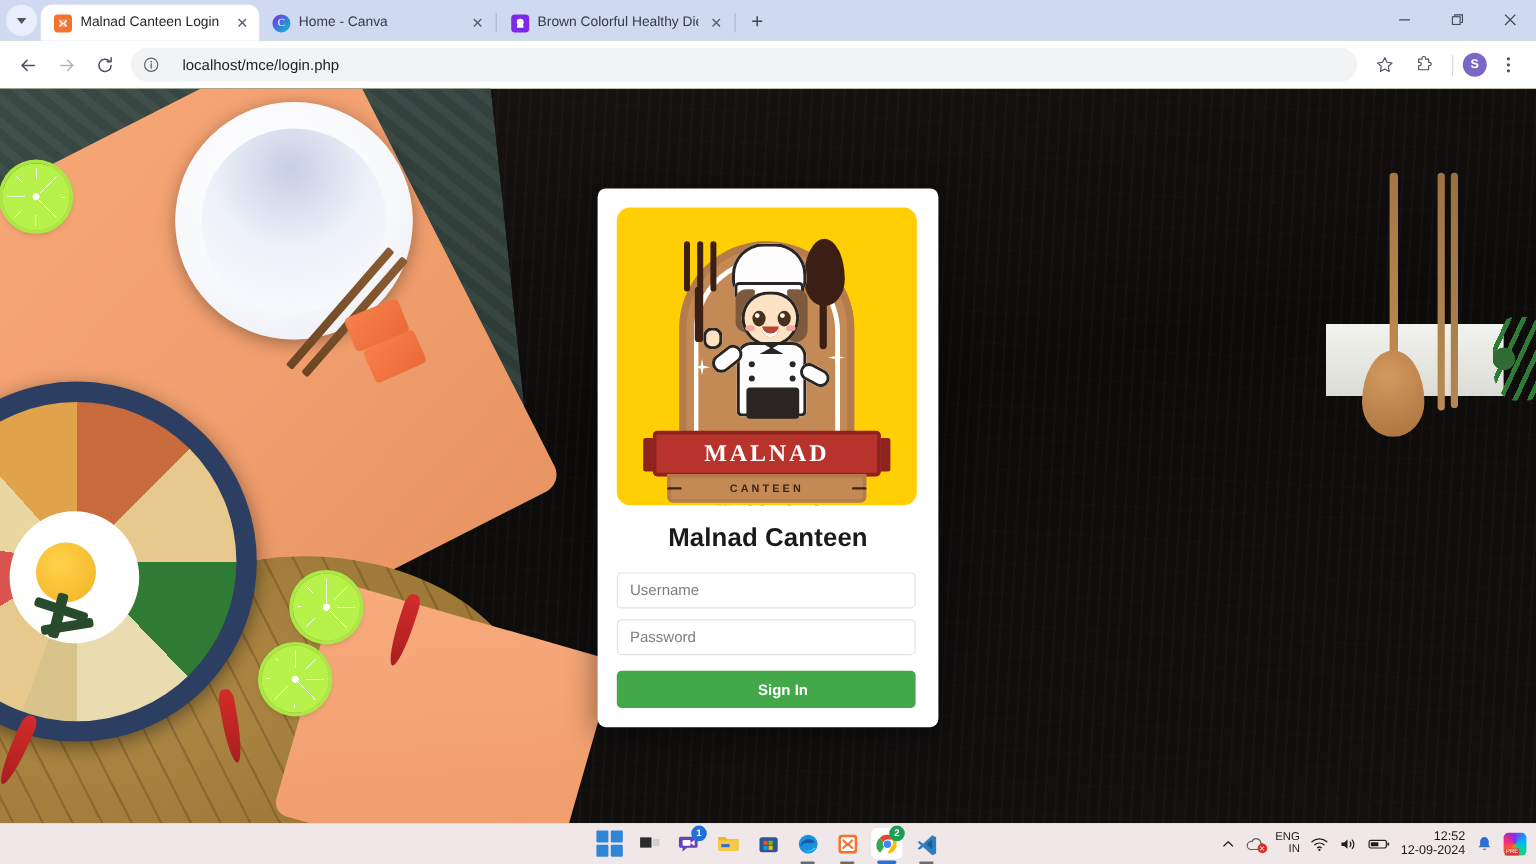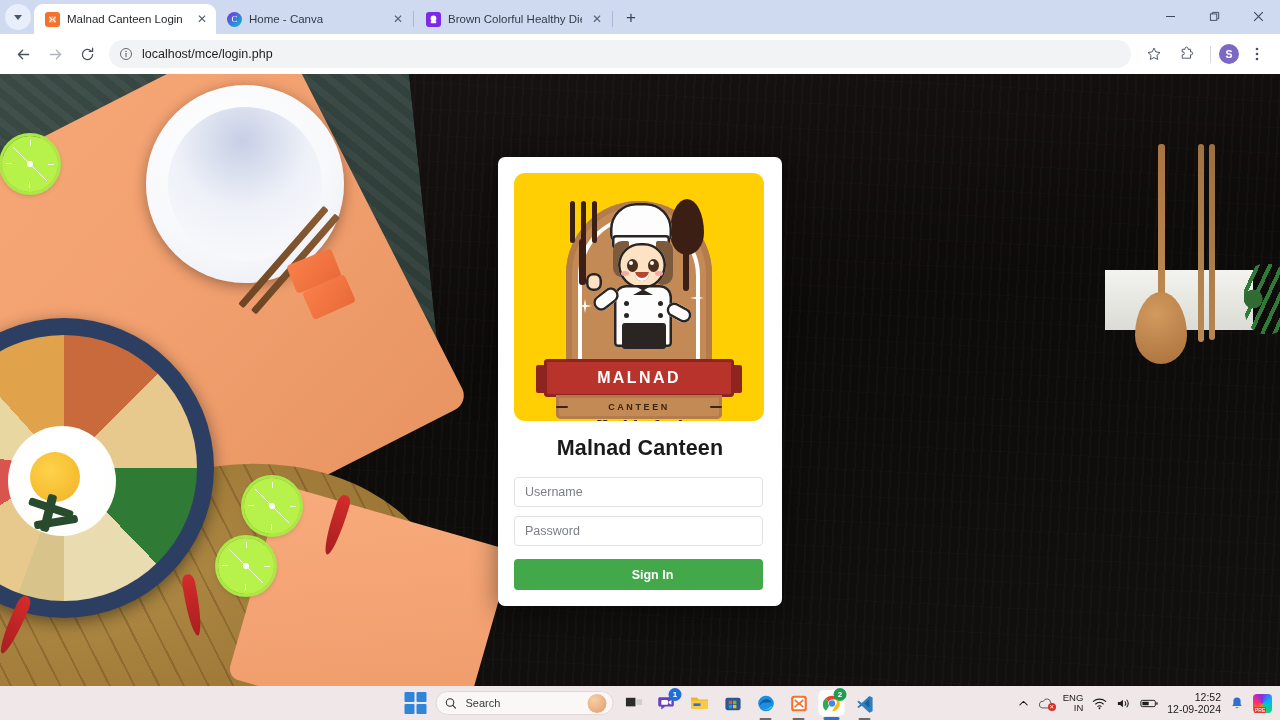--- a/index.html
+++ b/index.html
@@ -34,21 +34,21 @@
   .tab-sep{ width:1px;height:16px;background:#a9b8d6;margin:0 1px 7px; }
   .newtab{ width:26px;height:26px;margin:0 0 3px 4px;display:flex;align-items:center;justify-content:center;color:#3c4452;font-size:17px;font-weight:300; }
 
   .wincontrols{ position:absolute; right:0; top:0; height:34px; display:flex; }
   .wc{ width:44px;height:32px;display:flex;align-items:center;justify-content:center;color:#3d4758; }
 
   .toolbar{ height:40px; background:#ffffff; display:flex; align-items:center; padding:0 8px; gap:2px; }
   .tb-btn{ width:30px;height:30px;display:flex;align-items:center;justify-content:center;color:#4a5160;border-radius:50%; }
   .omnibox{
     flex:1 1 auto; height:28px; background:#f1f3f4; border-radius:14px;
-    display:flex; align-items:center; gap:9px; padding:4px 10px; margin:0 6px 0 5px;
+    display:flex; align-items:center; gap:19px; padding:4px 10px; margin:0 6px 0 5px;
     font-size:12.5px; color:#1f1f1f;
   }
   .omni-url{ flex:1 1 auto; white-space:nowrap; overflow:hidden; }
   .tb-right{ display:flex; align-items:center; gap:3px; }
   .avatar{ width:20px;height:20px;border-radius:50%;background:#7b68c4;color:#fff;font-size:10.5px;display:flex;align-items:center;justify-content:center;font-weight:600; }
   .vsep{ width:1px;height:17px;background:#d5d7da;margin:0 5px; }
 
   
   .viewport{ position:absolute; left:0; top:74px; width:1280px; height:612px; overflow:hidden; background:#100d0c; }
 
@@ -190,21 +190,21 @@
   .arm-l{ position:absolute; left:78px; top:118px; width:28px; height:16px; background:#fdfdfd; border-radius:8px; box-shadow:inset 0 0 0 2.5px #2a2523; transform:rotate(-38deg); }
   .hand-l{ position:absolute; left:72px; top:100px; width:16px; height:18px; border-radius:7px; background:#fde2c4; box-shadow:inset 0 0 0 2.5px #2a2523; }
   .arm-r{ position:absolute; left:152px; top:132px; width:26px; height:15px; background:#fdfdfd; border-radius:8px; box-shadow:inset 0 0 0 2.5px #2a2523; transform:rotate(28deg); }
   .sparkle{ position:absolute; width:14px;height:14px;background:#fff;
     clip-path:polygon(50% 0,58% 42%,100% 50%,58% 58%,50% 100%,42% 58%,0 50%,42% 42%); }
   .ribbon{
     position:absolute; left:30px; top:186px; width:190px; height:38px; background:#b7332c;
     border-radius:4px; box-shadow:inset 0 0 0 3px #8e241f;
     display:flex; align-items:center; justify-content:center;
   }
-  .ribbon-txt{ color:#fff; font-weight:700; font-size:16px; letter-spacing:2.4px; }
+  .ribbon-txt{ color:#fff; font-weight:700; font-size:20px; letter-spacing:2.4px;font-family:Liberation Serif, serif; }
   .ribbon-fold-l{ position:absolute; left:22px; top:192px; width:12px; height:28px; background:#8e241f; border-radius:2px; }
   .ribbon-fold-r{ position:absolute; left:216px; top:192px; width:12px; height:28px; background:#8e241f; border-radius:2px; }
   .sub-band{
     position:absolute; left:42px; top:222px; width:166px; height:24px; background:#c48a56;
     border-radius:0 0 5px 5px; box-shadow:inset 0 0 0 3px #b37c4a;
     display:flex; align-items:center; justify-content:space-between; gap:7px;
   }
   .sub-txt{ color:#3d2314; font-weight:700; font-size:9px; letter-spacing:2.6px; }
   .dash{ width:12px;height:2.5px;background:#3d2314;border-radius:2px; }
   .tagline{
@@ -490,28 +490,20 @@
   <div class="tb-center">
     <div class="tb-icon">
       <span class="start">
           <i></i>
           <i></i>
           <i></i>
           <i></i>
         </span>
     </div>
 
-    <div class="searchbox">
-      <svg width="13" height="13" viewBox="0 0 16 16">
-          <circle cx="6.8" cy="6.8" r="4.6" stroke="#2f2f2f" stroke-width="1.3" fill="none"></circle>
-          <path d="M10.2 10.2l3.4 3.4" stroke="#2f2f2f" stroke-width="1.4" stroke-linecap="round"></path>
-        </svg>
-      <span class="slabel">Search</span>
-      <span class="search-blob"></span>
-    </div>
 
     <div class="tb-icon">
       <svg width="19" height="19" viewBox="0 0 20 20">
           <rect x="1.5" y="4" width="10" height="9" fill="#2b2b2b"></rect>
           <rect x="12.5" y="5.5" width="6" height="6" fill="#cfcfcf"></rect>
         </svg>
     </div>
 
     <div class="tb-icon">
       <svg width="19" height="19" viewBox="0 0 20 20">

